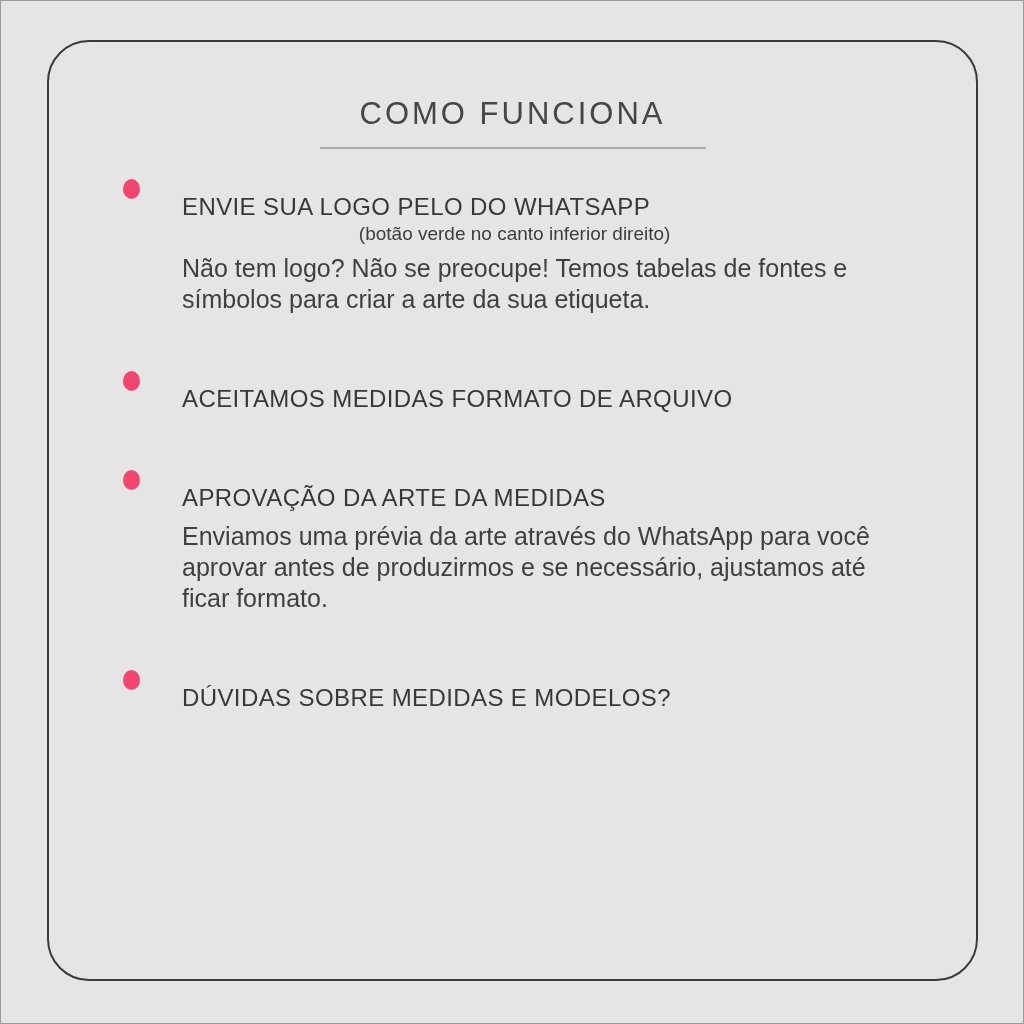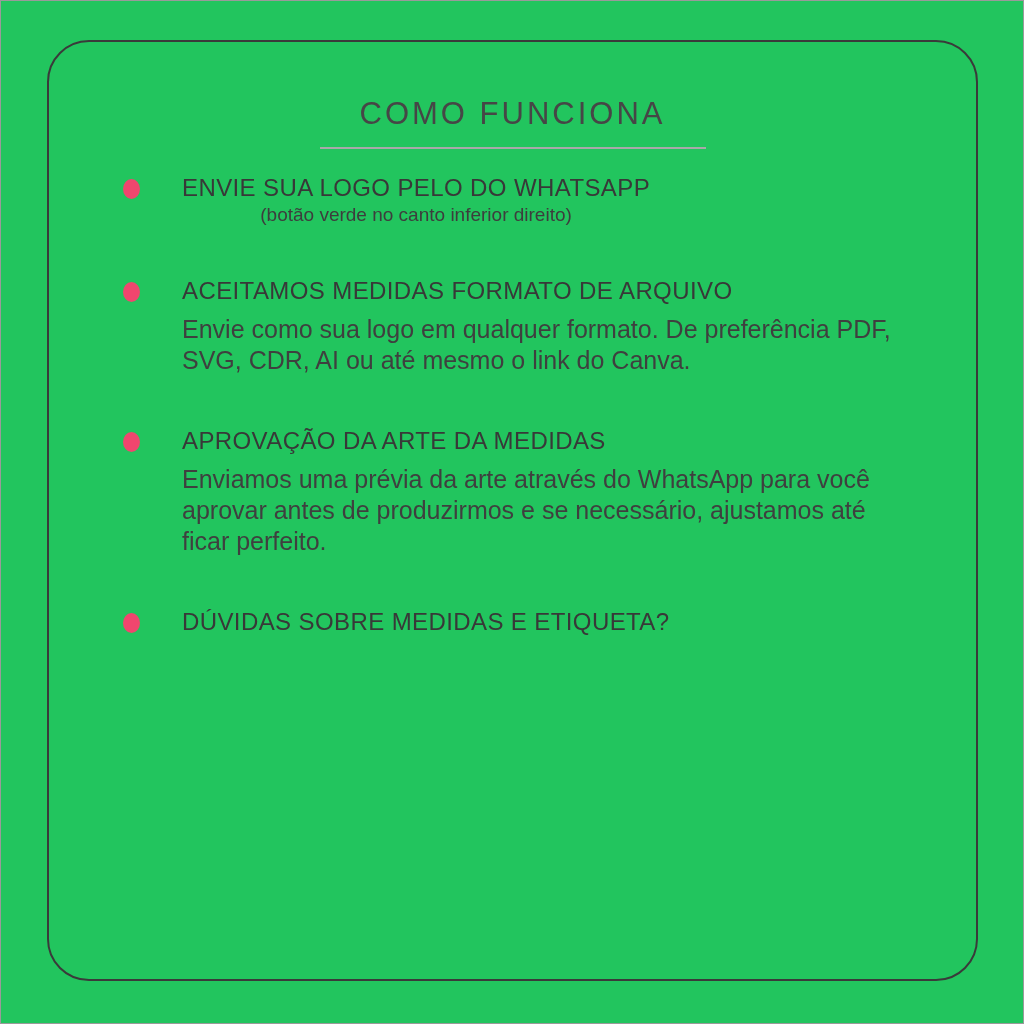--- a/index.html
+++ b/index.html
@@ -1,21 +1,21 @@
 <!DOCTYPE html>
 <html><head>
 <meta charset="utf-8">
 <style>
   html, body { margin: 0; padding: 0; background: #ffffff; }
   .page {
     position: relative;
     width: 1024px;
     height: 1024px;
     box-sizing: border-box;
-    background: #22c55e;
+    background: #e5e5e5;
     border: 1px solid #9a9a9a;
     font-family: "Liberation Sans", sans-serif;
     color: #3d3d3d;
     overflow: hidden;
   }
   .card {
     position: absolute;
     left: 46px;
     top: 39px;
     right: 45px;
@@ -65,20 +65,21 @@
     border-radius: 50%;
     background: #F0466E;
     margin-top: 6px;
     margin-right: 42px;
   }
   .sec-heading {
     font-size: 24px;
     line-height: 30px;
     letter-spacing: 0.4px;
     color: #383838;
+    margin-top: 19px;
   }
   .sec-subnote {
     font-size: 19px;
     line-height: 23px;
     color: #3d3d3d;
     text-align: center;
   }
   .sec-subnote:empty { display: none; }
   .sec-body {
     font-size: 25px;
@@ -98,47 +99,47 @@
     <div class="title-underline"></div>
 
 
     <div class="sections">
 
       <div class="section">
         <span class="dot"></span>
         <div class="sec-content">
           <div class="sec-heading">ENVIE SUA LOGO PELO DO WHATSAPP</div>
           <div class="sec-subnote">(botão verde no canto inferior direito)</div>
+          <div class="sec-body">Não tem logo? Não se preocupe! Temos tabelas de fontes e
+símbolos para criar a arte da sua etiqueta.</div>
         </div>
       </div>
 
       <div class="section">
         <span class="dot"></span>
         <div class="sec-content">
           <div class="sec-heading">ACEITAMOS MEDIDAS FORMATO DE ARQUIVO</div>
 
-          <div class="sec-body">Envie como sua logo em qualquer formato. De preferência PDF,
- SVG, CDR, AI ou até mesmo o link do Canva.</div>
         </div>
       </div>
 
       <div class="section">
         <span class="dot"></span>
         <div class="sec-content">
           <div class="sec-heading">APROVAÇÃO DA ARTE DA MEDIDAS</div>
 
           <div class="sec-body">Enviamos uma prévia da arte através do WhatsApp para você
 aprovar antes de produzirmos e se necessário, ajustamos até
-ficar perfeito.</div>
+ficar formato.</div>
         </div>
       </div>
 
       <div class="section">
         <span class="dot"></span>
         <div class="sec-content">
-          <div class="sec-heading">DÚVIDAS SOBRE MEDIDAS E ETIQUETA?</div>
+          <div class="sec-heading">DÚVIDAS SOBRE MEDIDAS E MODELOS?</div>
 
         </div>
       </div>
 
     </div>
   </div>
 </div>
 
 </body></html>

